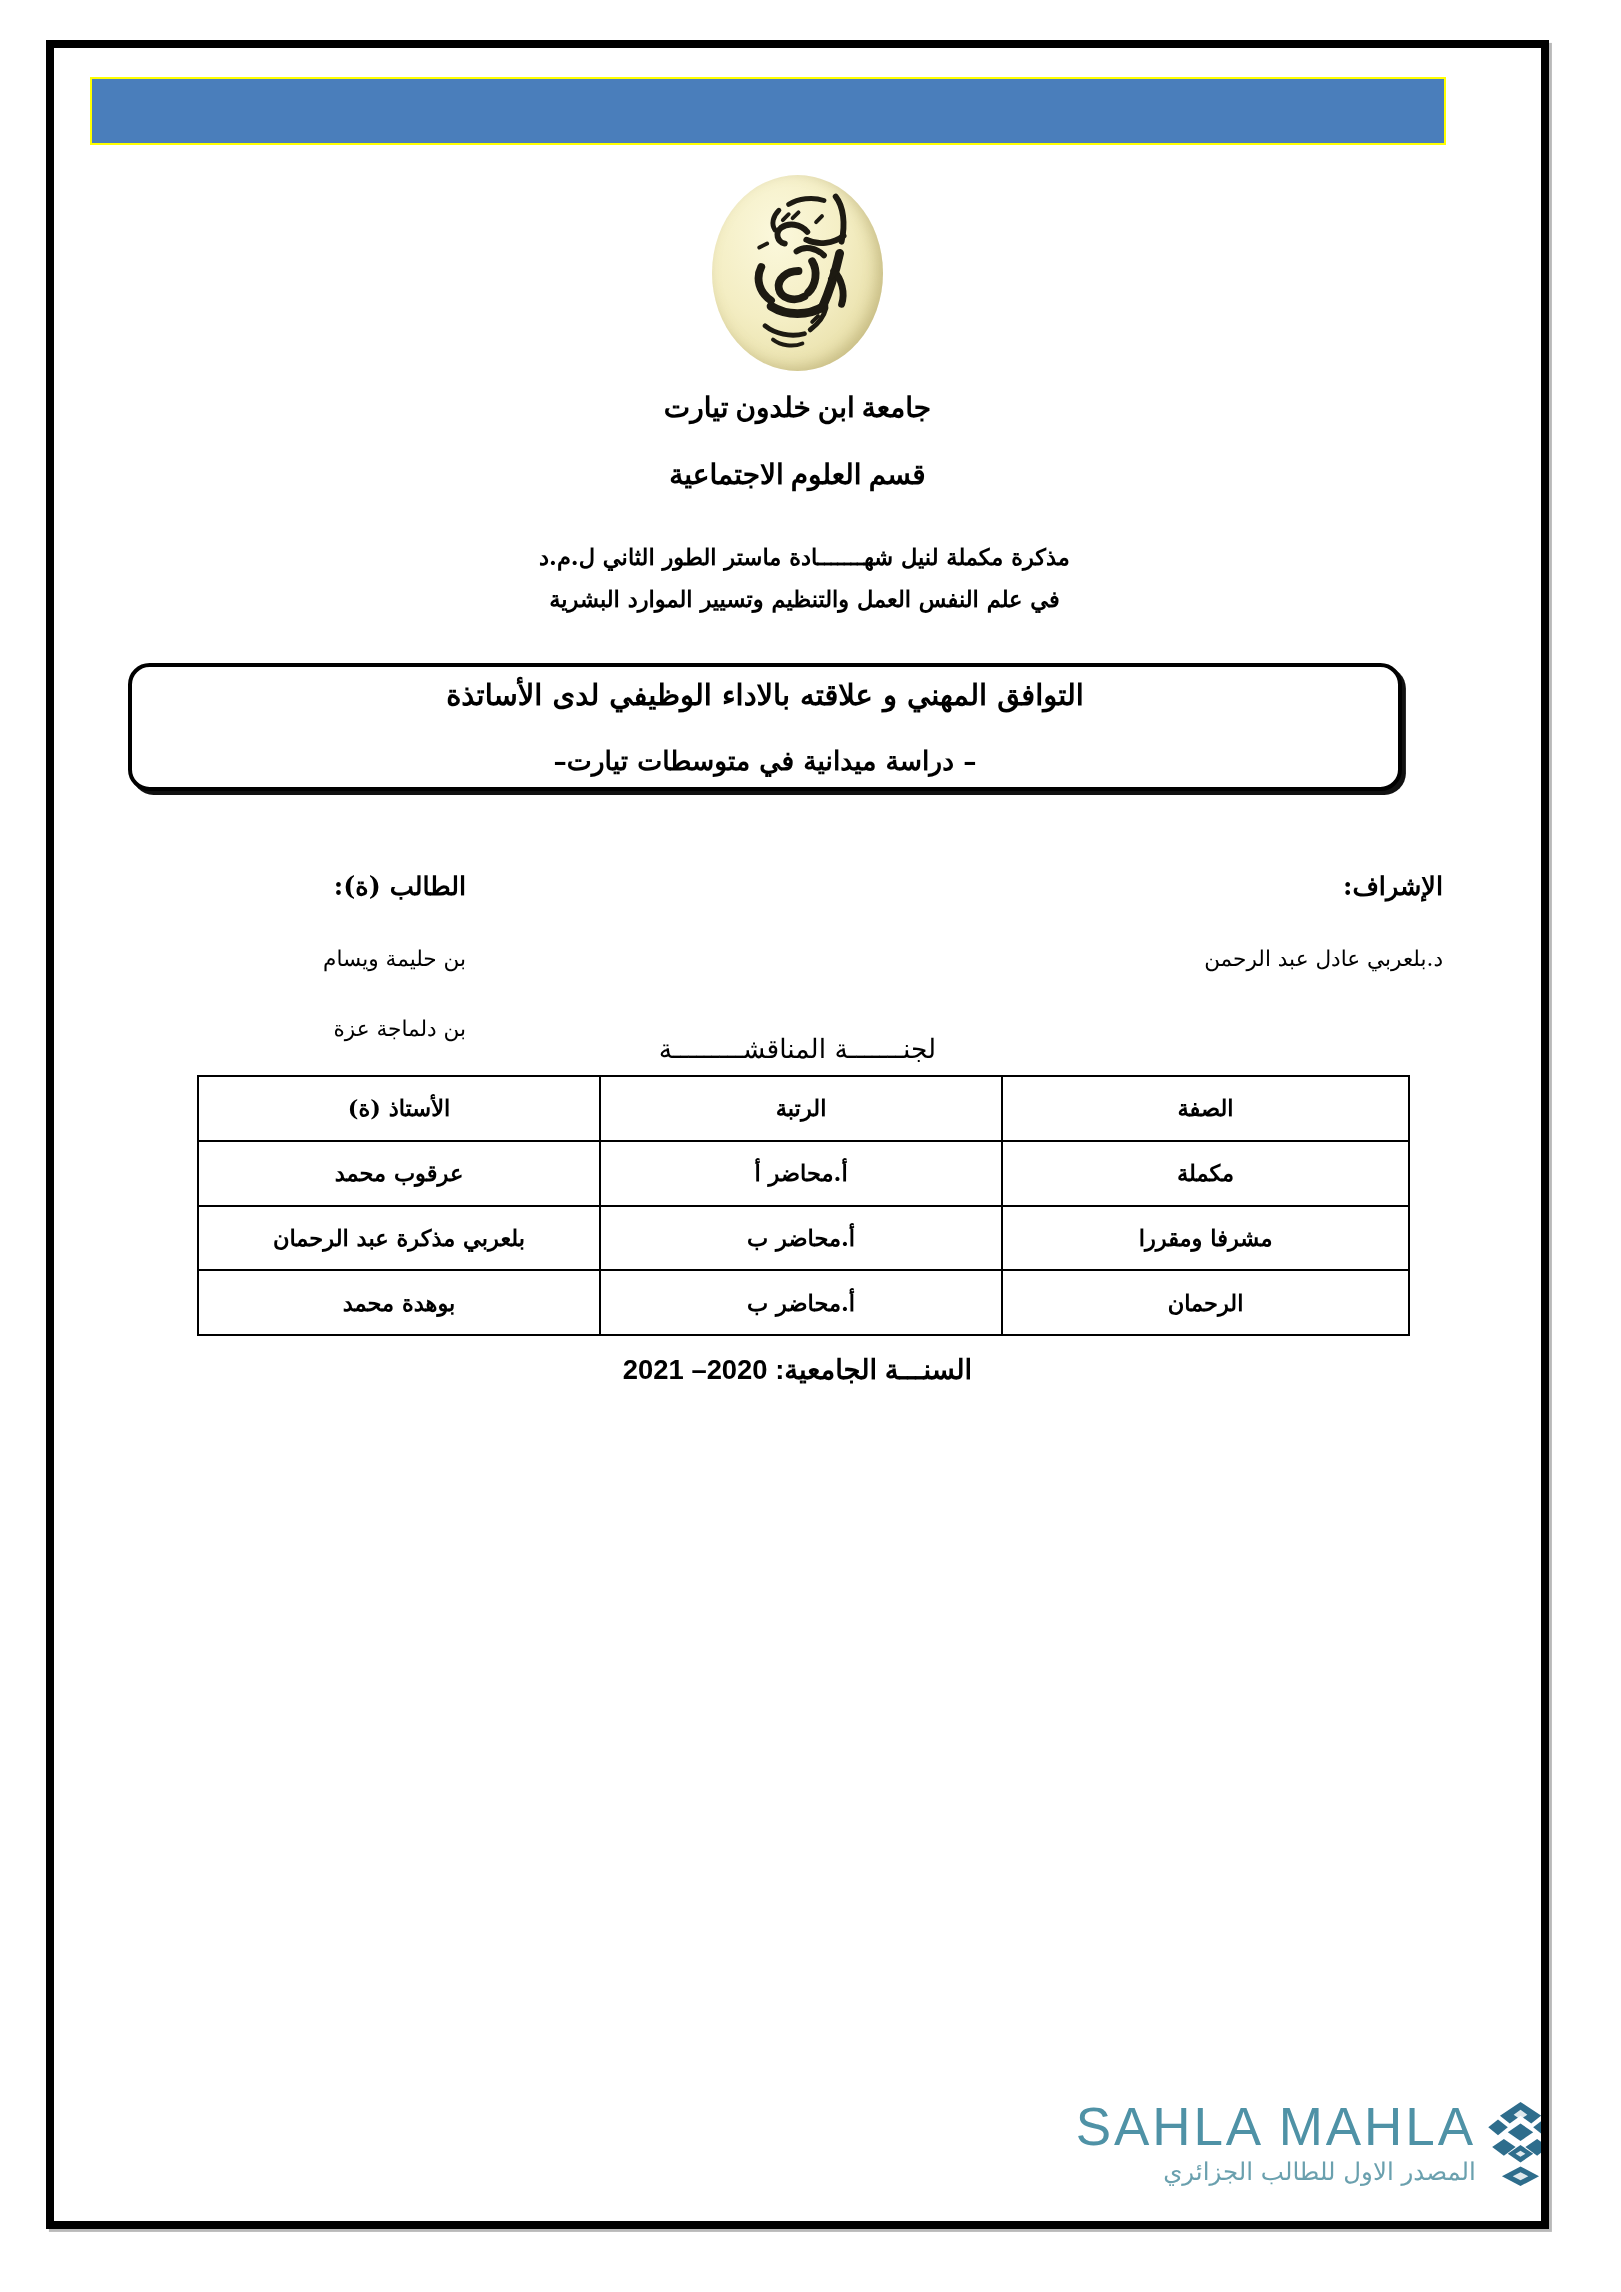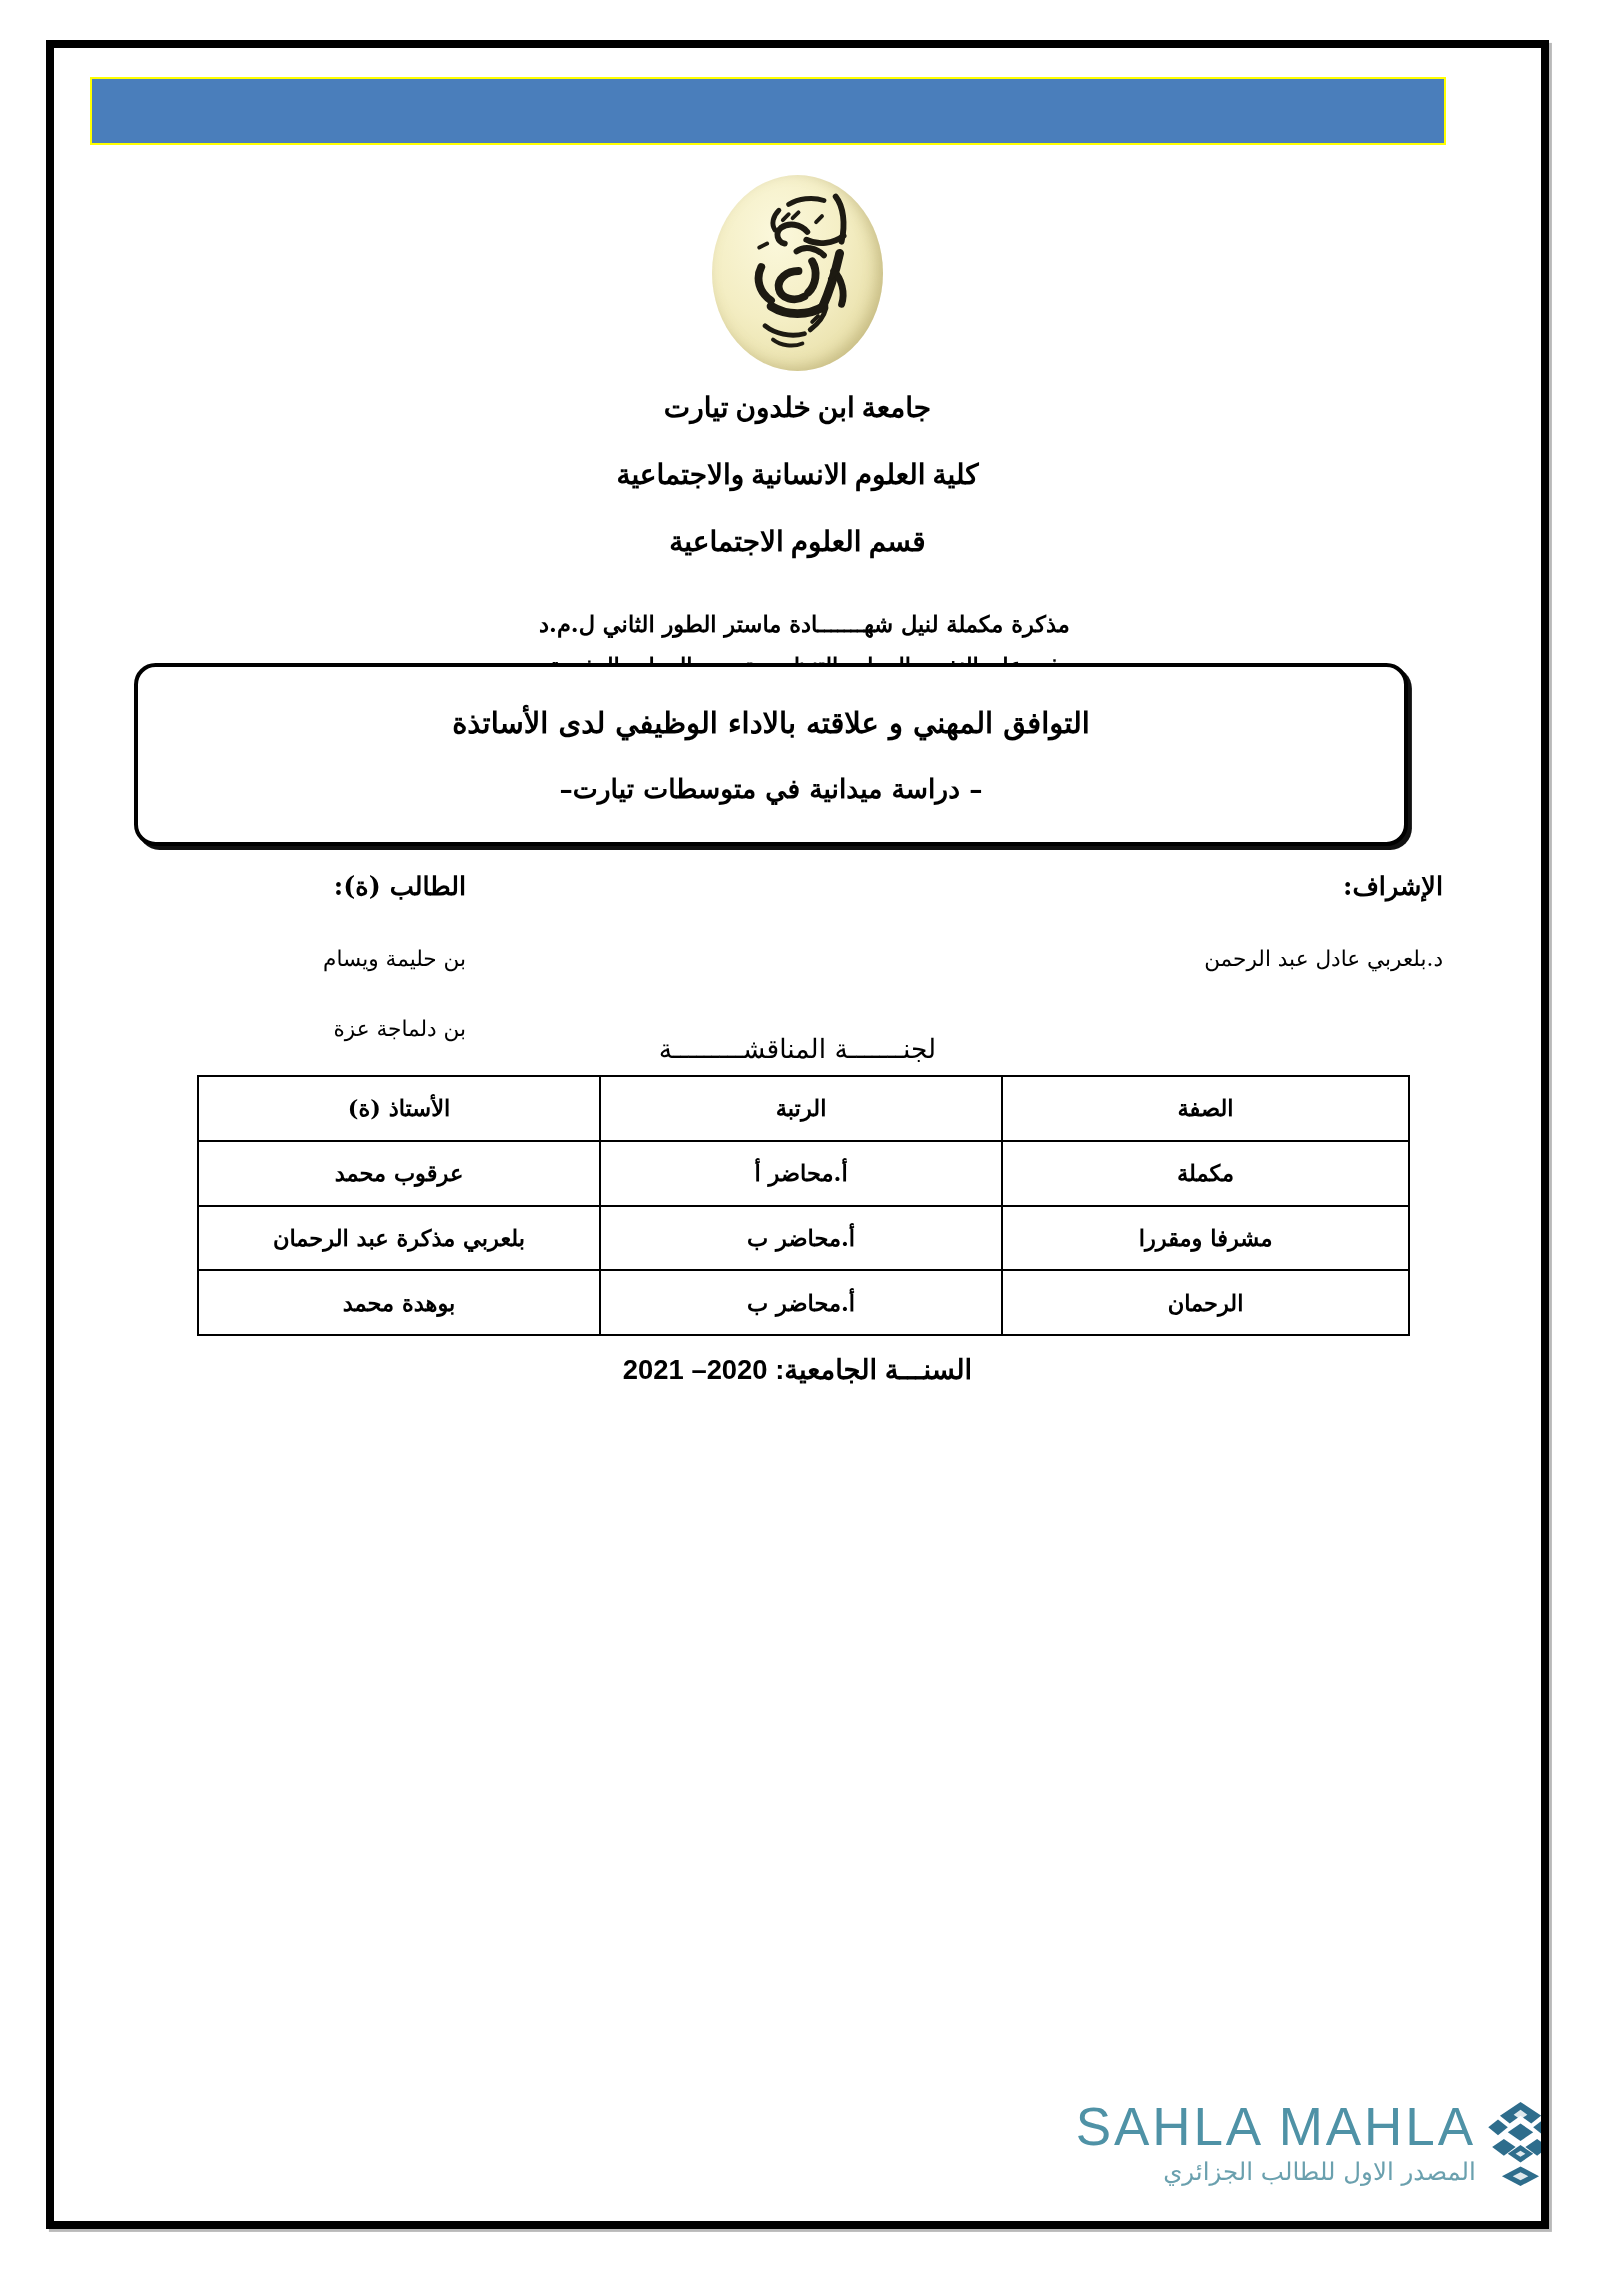--- a/index.html
+++ b/index.html
@@ -103,31 +103,30 @@
     margin: 0 0 15.7px 0;
     padding-left: 14px;
   }
 
   
   .title-box {
     position: absolute;
     left: 74px;
     top: 615px;
     width: 1274px;
-    height: 183px;
+    height: 128px;
     border: 4.9px solid #000000;
     border-radius: 21.6px;
     box-sizing: border-box;
     background: #fff;
     box-shadow: 3.9px 3.9px 0 0 #111;
     display: flex;
     flex-direction: column;
     align-items: center;
     justify-content: center;
-    margin-left: 6px;
   }
   .title-main {
     font-family: "DejaVu Serif", "Liberation Serif", serif;
     font-weight: bold;
     font-size: 29px;
     color: #000;
     margin-bottom: 33px;
     white-space: nowrap;
   }
   .title-sub {
@@ -287,21 +286,20 @@
               <path d="M46 72 L54 68" stroke-width="4"></path>
               <path d="M100 148 L106 142" stroke-width="4"></path>
             </g>
           </svg>
         </div>
       </div>
     </div>
 
     <div class="headings">
       <p class="h-line">جامعة ابن خلدون تيارت</p>
-      <p class="h-line">كلية العلوم الانسانية والاجتماعية</p>
       <p class="h-line last">قسم العلوم الاجتماعية</p>
       <p class="subtitle">مذكرة مكملة لنيل شهـــــــادة ماستر الطور الثاني ل.م.د</p>
       <p class="subtitle">في علم النفس العمل والتنظيم وتسيير الموارد البشرية</p>
     </div>
 
     <div class="title-box">
       <div class="title-main">التوافق المهني و علاقته بالاداء الوظيفي لدى الأساتذة</div>
       <div class="title-sub">– دراسة ميدانية في متوسطات تيارت–</div>
     </div>
 

